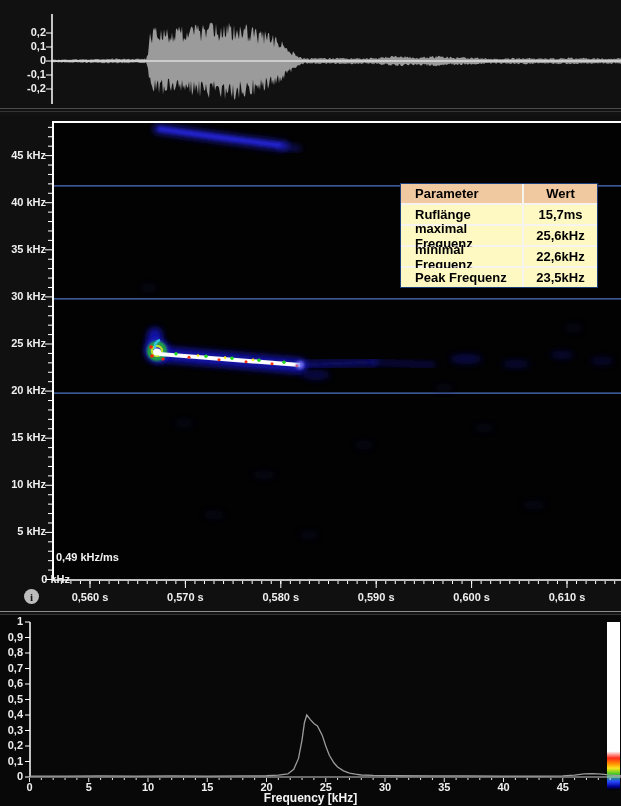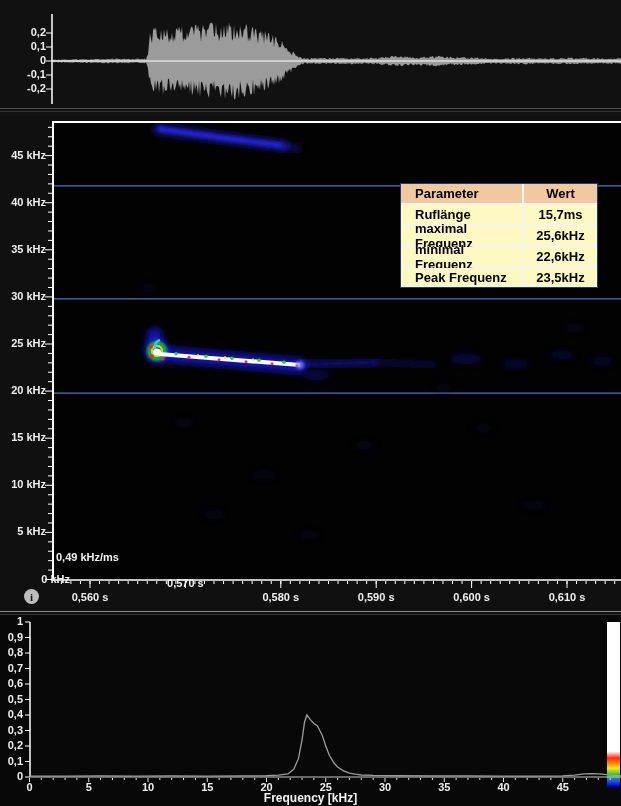--- a/index.html
+++ b/index.html
@@ -376,21 +376,21 @@
       <span class="tick-label right" style="left: 0px; top: 195.7px; width: 46px;">40 kHz</span>
       <span class="tick-label right" style="left: 0px; top: 242.8px; width: 46px;">35 kHz</span>
       <span class="tick-label right" style="left: 0px; top: 289.9px; width: 46px;">30 kHz</span>
       <span class="tick-label right" style="left: 0px; top: 337px; width: 46px;">25 kHz</span>
       <span class="tick-label right" style="left: 0px; top: 384.1px; width: 46px;">20 kHz</span>
       <span class="tick-label right" style="left: 0px; top: 431.2px; width: 46px;">15 kHz</span>
       <span class="tick-label right" style="left: 0px; top: 478.3px; width: 46px;">10 kHz</span>
       <span class="tick-label right" style="left: 0px; top: 525.4px; width: 46px;">5 kHz</span>
       <span class="tick-label right" style="left: 16px; top: 572.5px; width: 46px; margin-left: 8px;">0 kHz</span>
       <span class="tick-label center" style="left: 55px; top: 591px; width: 70px;">0,560 s</span>
-      <span class="tick-label center" style="left: 150.4px; top: 577px; width: 70px;">0,570 s</span>
+      <span class="tick-label center" style="left: 150.4px; top: 591px; width: 70px;">0,570 s</span>
       <span class="tick-label center" style="left: 245.8px; top: 591px; width: 70px;">0,580 s</span>
       <span class="tick-label center" style="left: 341.2px; top: 591px; width: 70px;">0,590 s</span>
       <span class="tick-label center" style="left: 436.6px; top: 591px; width: 70px;">0,600 s</span>
       <span class="tick-label center" style="left: 532px; top: 591px; width: 70px;">0,610 s</span>
       <span class="tick-label right" style="left: 0px; top: 615px; width: 23px;">1</span>
       <span class="tick-label right" style="left: 0px; top: 630.5px; width: 23px;">0,9</span>
       <span class="tick-label right" style="left: 0px; top: 646px; width: 23px;">0,8</span>
       <span class="tick-label right" style="left: 0px; top: 661.5px; width: 23px;">0,7</span>
       <span class="tick-label right" style="left: 0px; top: 677px; width: 23px;">0,6</span>
       <span class="tick-label right" style="left: 0px; top: 692.5px; width: 23px;">0,5</span>

